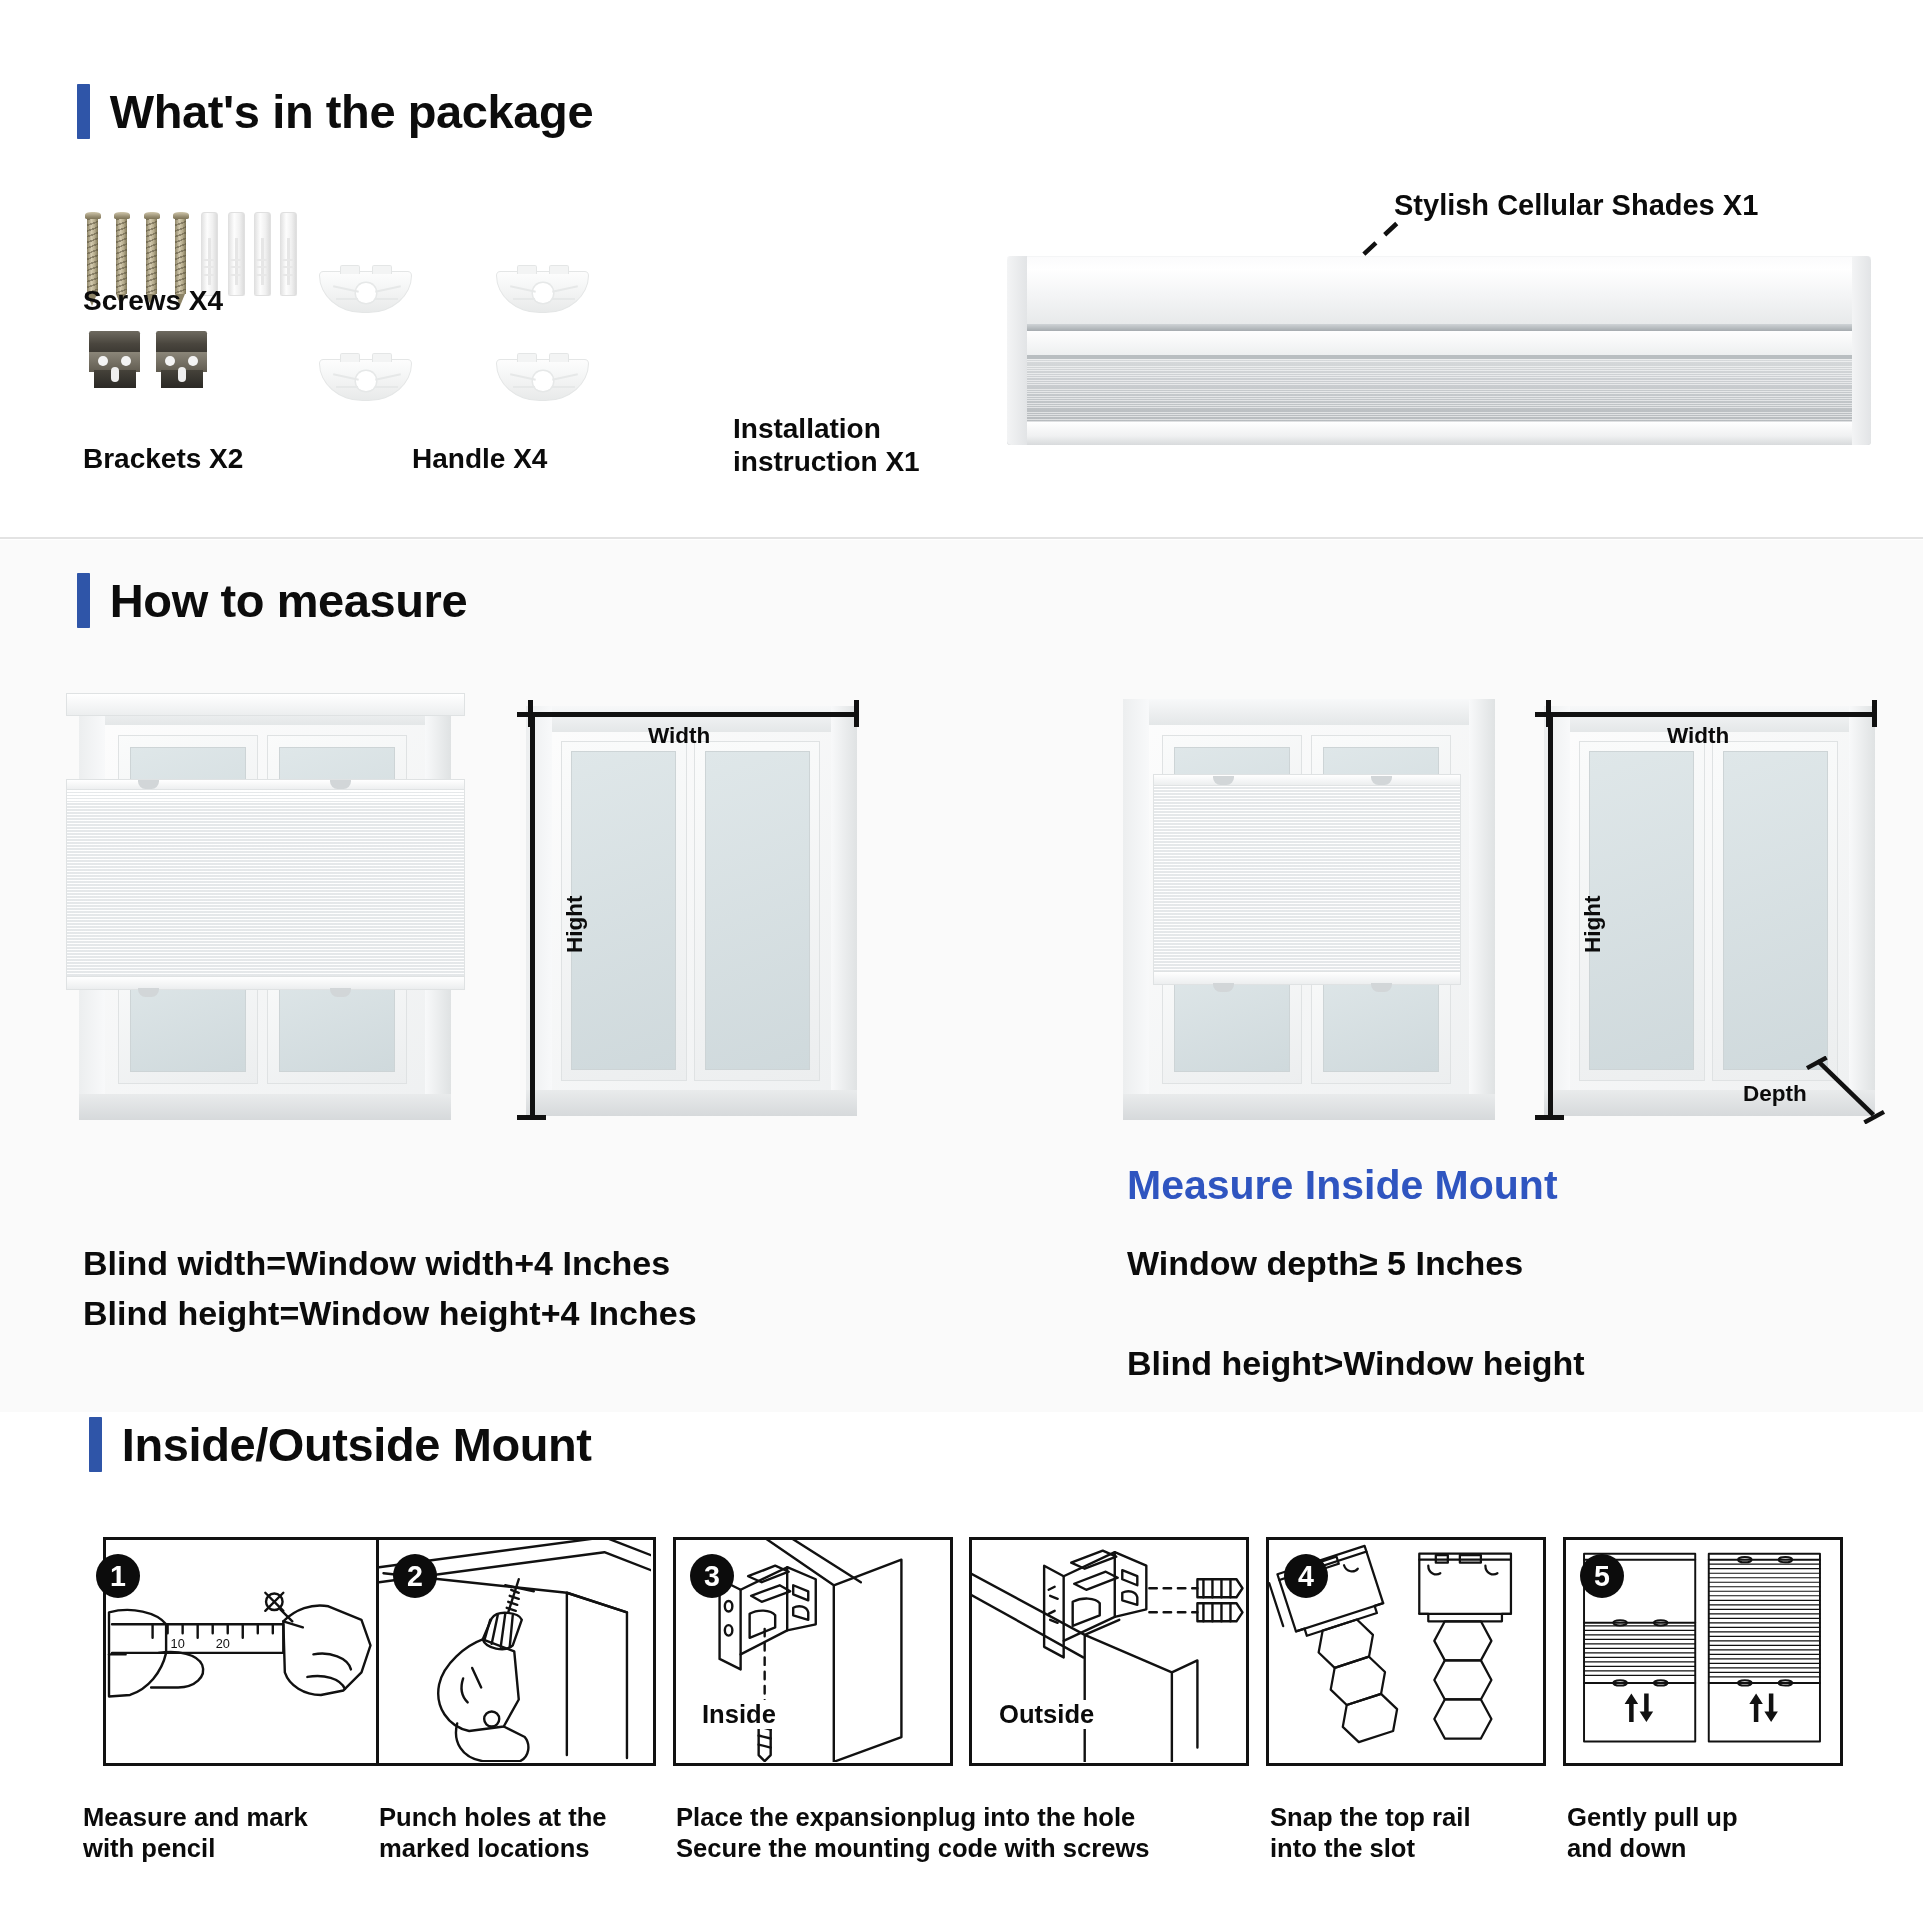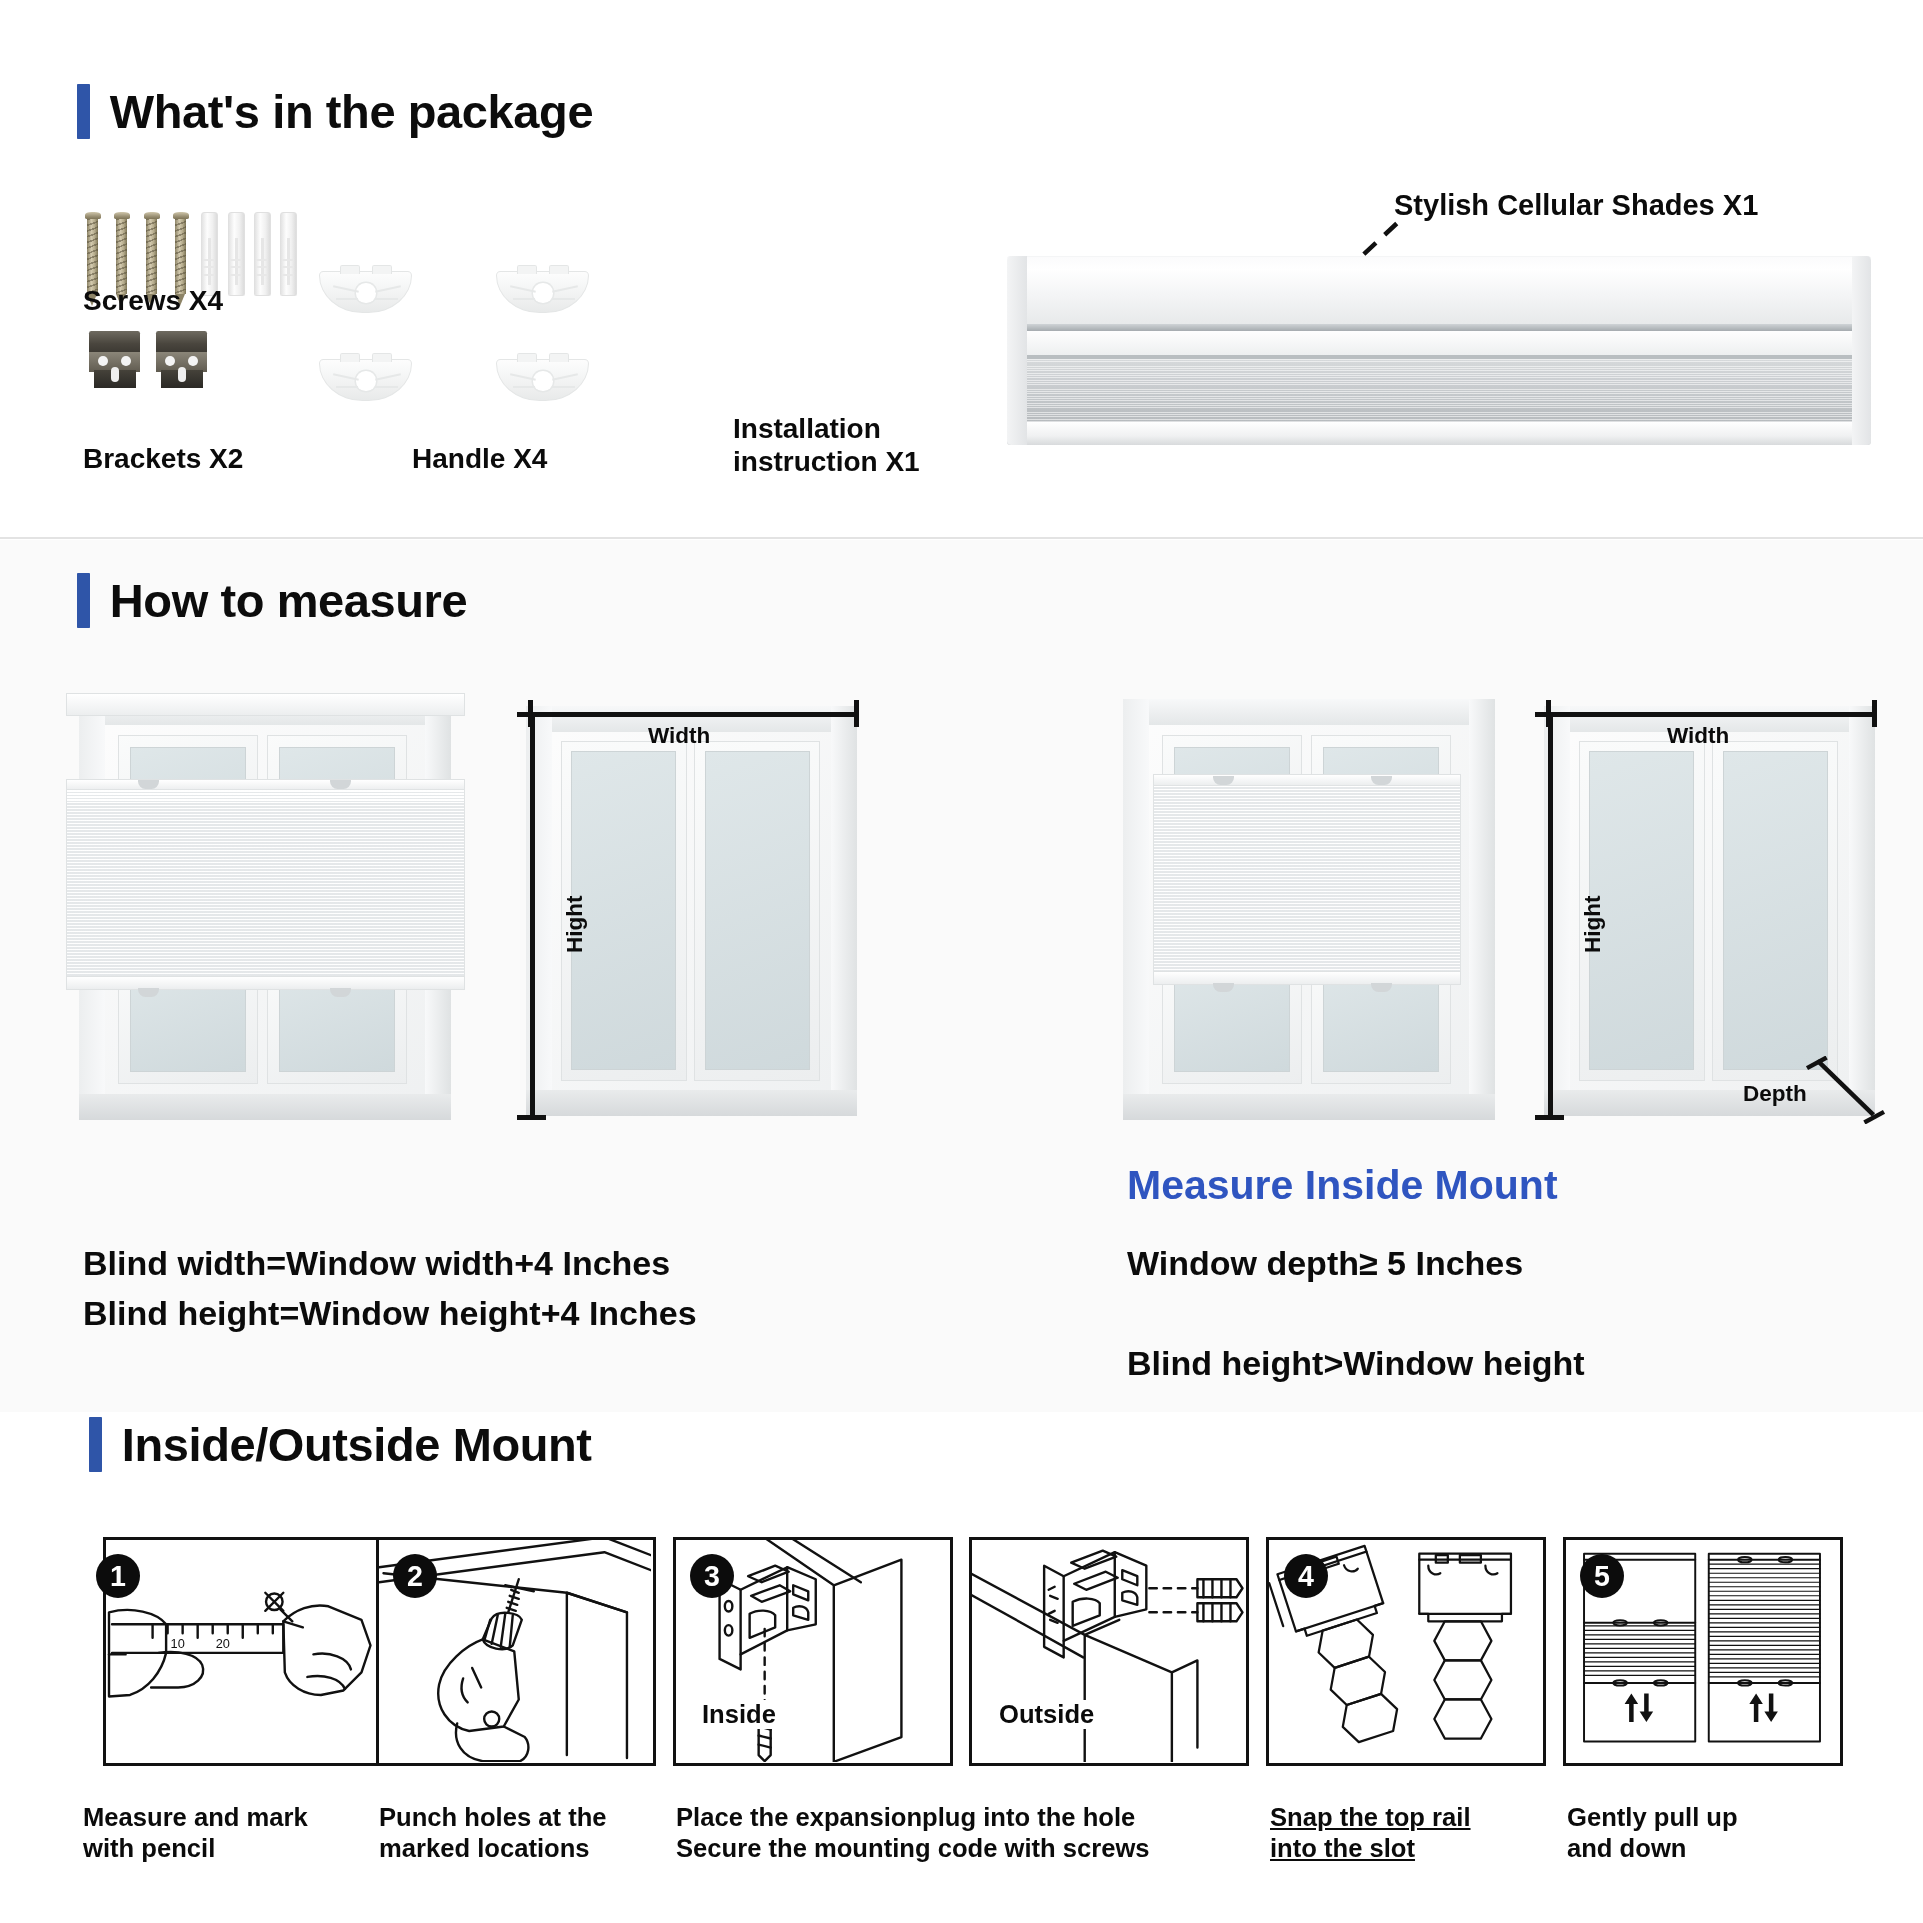--- a/index.html
+++ b/index.html
@@ -614,21 +614,21 @@
           <path d="M96 24 C96 34 106 38 112 34"></path>
           <path d="M8 88 L20 88 L20 98 L118 98 L118 88 L130 88"></path>
           <path d="M42 98 L90 98 L104 124 L90 150 L42 150 L28 124 Z"></path>
           <path d="M42 150 L90 150 L104 176 L90 202 L42 202 L28 176 Z"></path>
           <path d="M42 202 L90 202 L104 228 L90 254 L42 254 L28 228 Z"></path>
         </g>
       </g>
     </svg>
   </div>
   <div class="step-num" style="left:1284px; top:1554px;">4</div>
-  <div class="step-cap" style="left:1270px; top:1802px;text-decoration:underline;">Snap the top rail
+  <div class="step-cap" style="left:1270px; top:1802px;">Snap the top rail
 into the slot</div>
 
   <div class="step-box" style="left:1563px; top:1537px; width:280px; height:229px;">
     <svg width="272" height="222" viewBox="0 0 362 295">
       <g fill="none" stroke="#111" stroke-width="2.6" stroke-linejoin="round" stroke-linecap="round">
 
         <rect x="24" y="18" width="148" height="250"></rect>
         <path d="M24 26 L172 26"></path>
         <path d="M24 110 L172 110"></path>
         <path d="M24 190 L172 190"></path>

